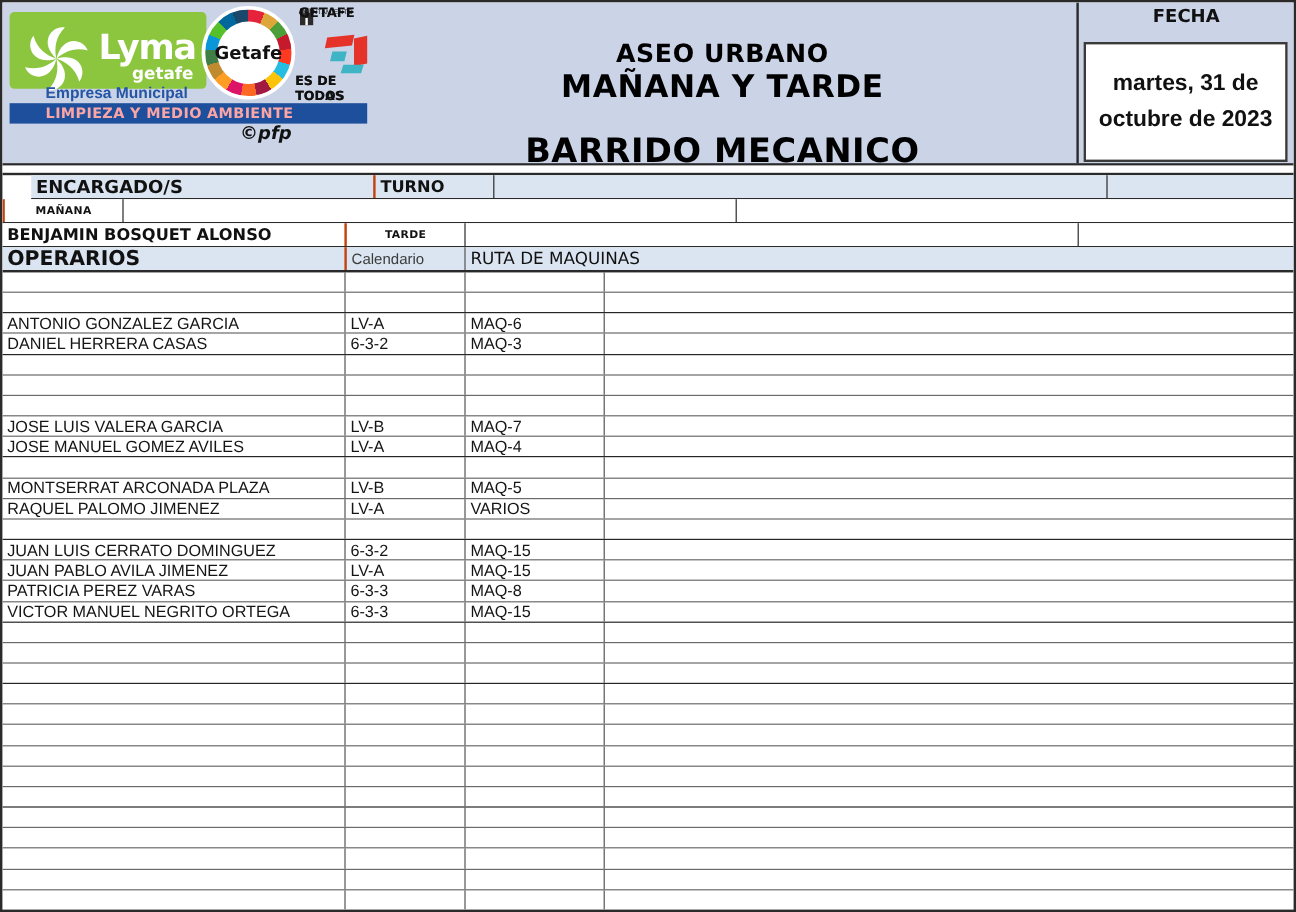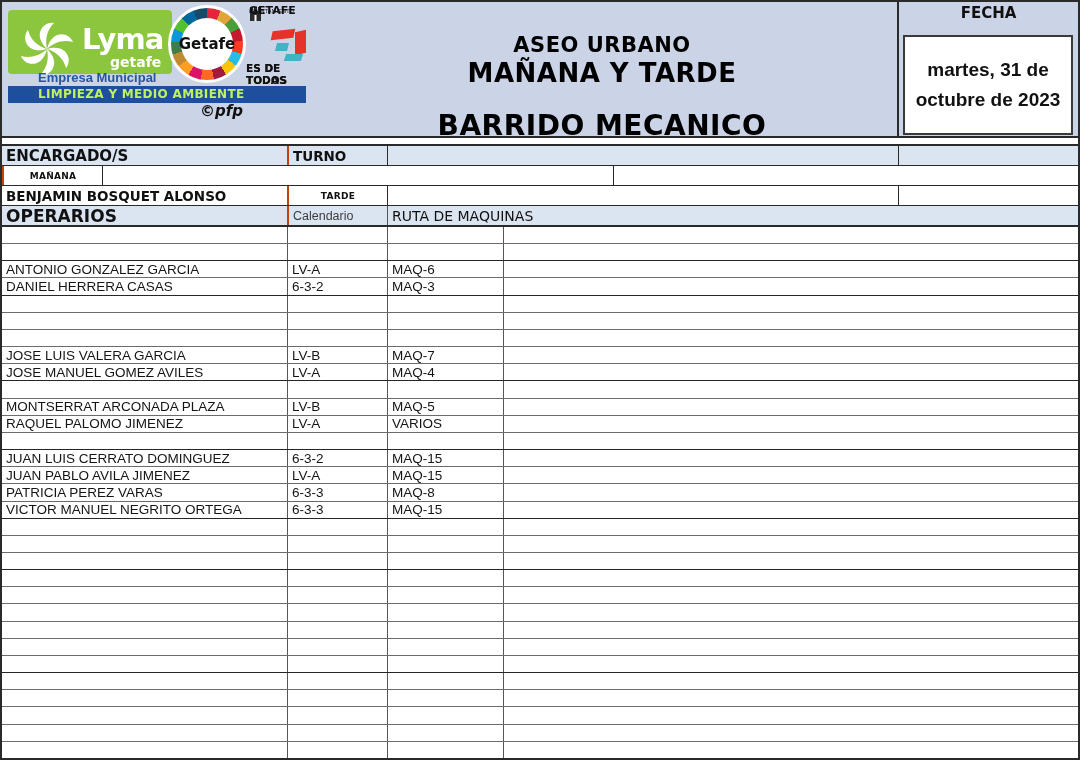--- a/index.html
+++ b/index.html
@@ -10,21 +10,21 @@
   .band{position:absolute;left:0;top:0;width:1076px;height:134px;background:#cbd3e7;
         border-bottom:2px solid #2a2a2a;box-sizing:content-box;}
   .band *{position:absolute;}
   .greenbox{left:6px;top:8px;width:164px;height:64px;background:#8cc63e;border-radius:4px;text-align:right;}
   .spiral{left:10px;top:10px;width:58px;height:58px;}
   .lyma-word{left:74px;top:12px;font-family:"DejaVu Sans",sans-serif;font-weight:bold;
              font-size:29px;color:#fff;letter-spacing:-1px;}
   .lyma-sub{left:102px;top:44px;font-family:"DejaVu Sans",sans-serif;font-weight:bold;
             font-size:14px;color:#fff;}
   .empresa{left:36px;top:68px;color:#2456a4;font-weight:bold;font-size:13px;}
-  .bluebar{left:6px;top:84px;width:298px;height:17px;background:#1e4f9c;color:#bef264;
+  .bluebar{left:6px;top:84px;width:298px;height:17px;background:#1e4f9c;color:#fca5a5;
            font-family:"DejaVu Sans",sans-serif;font-weight:bold;font-size:12px;
            line-height:17px;padding-left:30px;box-sizing:border-box;letter-spacing:.3px;}
   .copyright{left:198px;top:100px;font-family:"DejaVu Sans",sans-serif;font-weight:bold;
              font-style:italic;font-size:15px;color:#111;}
   .wheel{left:166px;top:3px;width:78px;height:78px;border-radius:50%;border:3px solid #fff;
          box-sizing:border-box;
          background:conic-gradient(#e5243b 0 22deg,#dda63a 22deg 43deg,#4c9f38 43deg 64deg,
            #c5192d 64deg 85deg,#ff3a21 85deg 106deg,#26bde2 106deg 127deg,#fcc30b 127deg 148deg,
            #a21942 148deg 169deg,#fd6925 169deg 190deg,#dd1367 190deg 211deg,#fd9d24 211deg 232deg,
            #bf8b2e 232deg 253deg,#3f7e44 253deg 274deg,#0a97d9 274deg 295deg,#56c02b 295deg 316deg,
@@ -57,21 +57,21 @@
   .datebox{left:901px;top:33px;width:170px;height:100px;background:#fff;
            border:2px solid #3a3a3a;box-sizing:border-box;display:flex;align-items:center;
            justify-content:center;text-align:center;font-weight:bold;font-size:19px;
            line-height:1.6;padding:0 6px;}
   
   .gap{position:absolute;left:0;top:136px;width:1076px;height:6px;background:#fff;}
   
   .tbl{position:absolute;left:0;top:142px;width:1076px;height:614px;display:flex;
        flex-direction:column;border-top:2px solid #2a2a2a;box-sizing:border-box;}
   .hrow{display:flex;border-bottom:1.5px solid #2a2a2a;box-sizing:border-box;flex:0 0 auto;}
-  .h1{height:20px;background:#dbe5f1;}
+  .h1{height:20px;background:#dbe5f1;margin-left:24px;}
   .h2,.h3{height:20px;background:#fff;}
   .h4{height:21px;background:#dbe5f1;border-bottom:2px solid #2a2a2a;}
   .body{flex:1 1 auto;display:flex;flex-direction:column;}
   .brow{flex:1 1 0;display:flex;border-bottom:1px solid #6b6b6b;box-sizing:border-box;min-height:0;}
   .brow.dark{border-bottom:1.5px solid #262626;}
   .brow:last-child{border-bottom:none;}
   .c{box-sizing:border-box;padding:0 4px;display:flex;align-items:center;
      overflow:hidden;white-space:nowrap;}
   .cn{width:285px;}
   .cc{width:100px;border-left:1px solid #555;}

